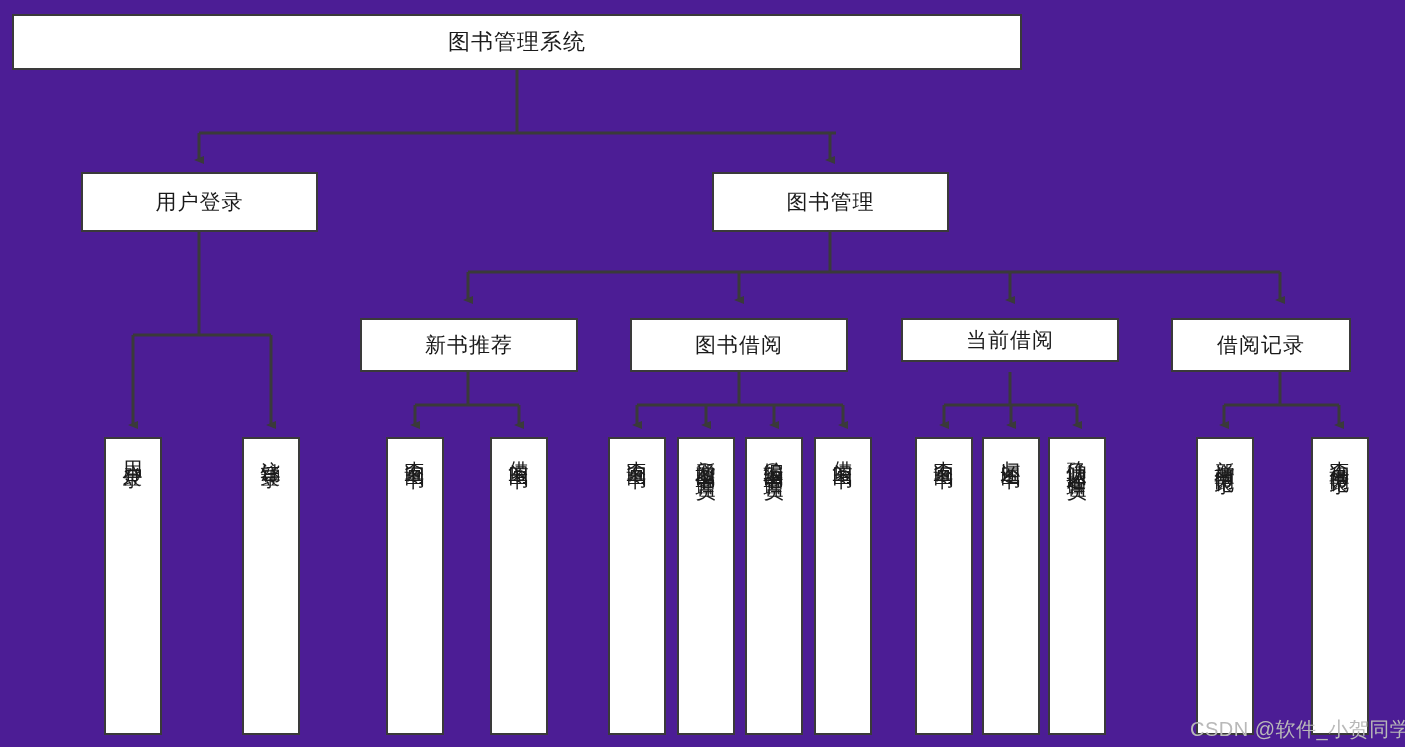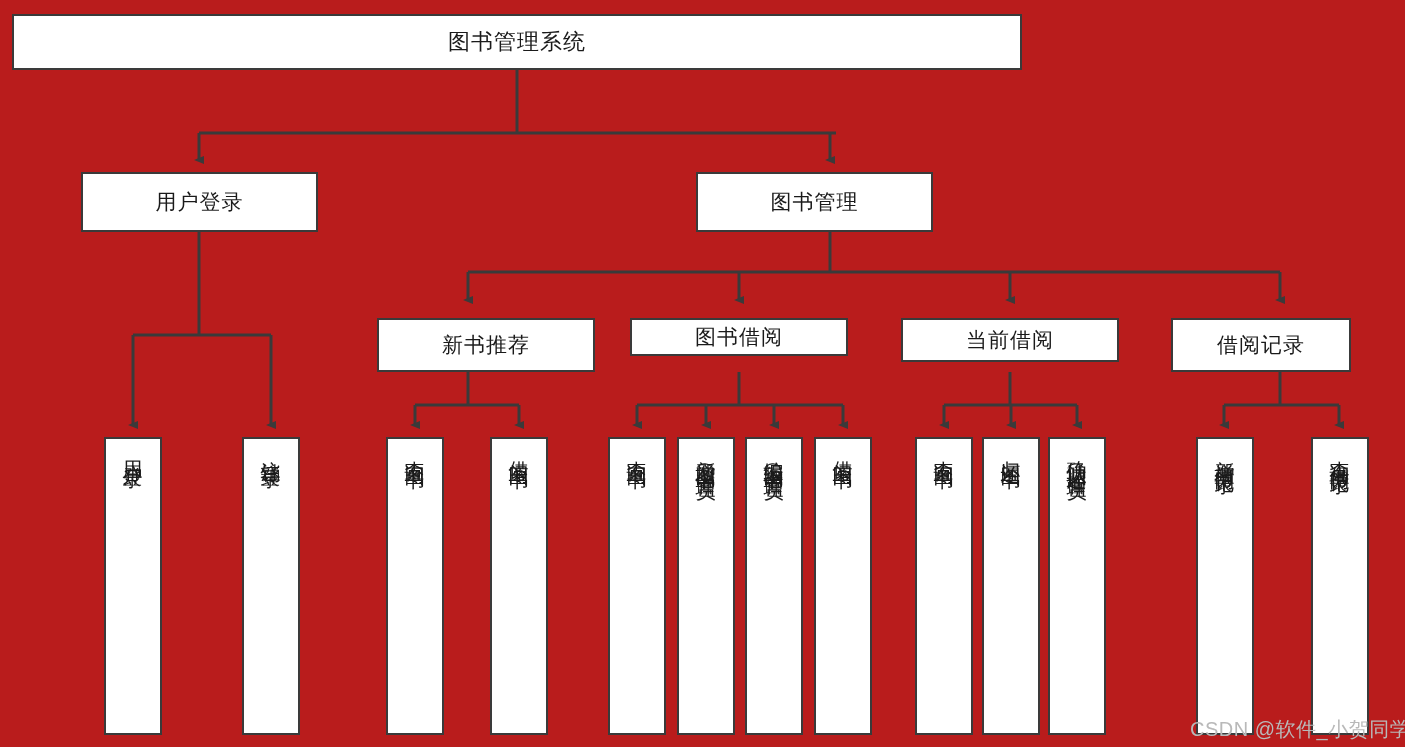--- a/index.html
+++ b/index.html
@@ -8,21 +8,21 @@
     padding: 0;
     background: #ffffff;
   }
   body {
     font-family: "Liberation Sans", "DejaVu Sans", sans-serif;
   }
   #diagram-root {
     position: relative;
     width: 1405px;
     height: 747px;
-    background: #b91c1c;
+    background: #4c1d95;
     overflow: hidden;
   }
   svg.connectors {
     position: absolute;
     left: 0;
     top: 0;
     width: 1405px;
     height: 747px;
     pointer-events: none;
   }
@@ -118,24 +118,24 @@
       <path d="M1280,372 L1280,405"></path>
       <path d="M1224,405 L1339,405"></path>
       <path d="M1224,405 L1224,425" marker-end="url(#arrow)"></path>
       <path d="M1339,405 L1339,425" marker-end="url(#arrow)"></path>
     </g>
   </svg>
 
   <div class="node horiz root" style="left:12px; top:14px; width:1010px; height:56px;">图书管理系统</div>
 
   <div class="node horiz" style="left:81px; top:172px; width:237px; height:60px;">用户登录</div>
-  <div class="node horiz" style="left:696px; top:172px; width:237px; height:60px;">图书管理</div>
+  <div class="node horiz" style="left:712px; top:172px; width:237px; height:60px;">图书管理</div>
 
-  <div class="node horiz" style="left:377px; top:318px; width:218px; height:54px;">新书推荐</div>
-  <div class="node horiz" style="left:630px; top:318px; width:218px; height:38px;">图书借阅</div>
+  <div class="node horiz" style="left:360px; top:318px; width:218px; height:54px;">新书推荐</div>
+  <div class="node horiz" style="left:630px; top:318px; width:218px; height:54px;">图书借阅</div>
   <div class="node horiz" style="left:901px; top:318px; width:218px; height:44px;">当前借阅</div>
   <div class="node horiz" style="left:1171px; top:318px; width:180px; height:54px;">借阅记录</div>
 
   <div class="node leaf" style="left:104px; top:437px; width:58px; height:298px;">
     <span class="vtext">用户登录</span>
   </div>
   <div class="node leaf" style="left:242px; top:437px; width:58px; height:298px;">
     <span class="vtext">注销登录</span>
   </div>
 

